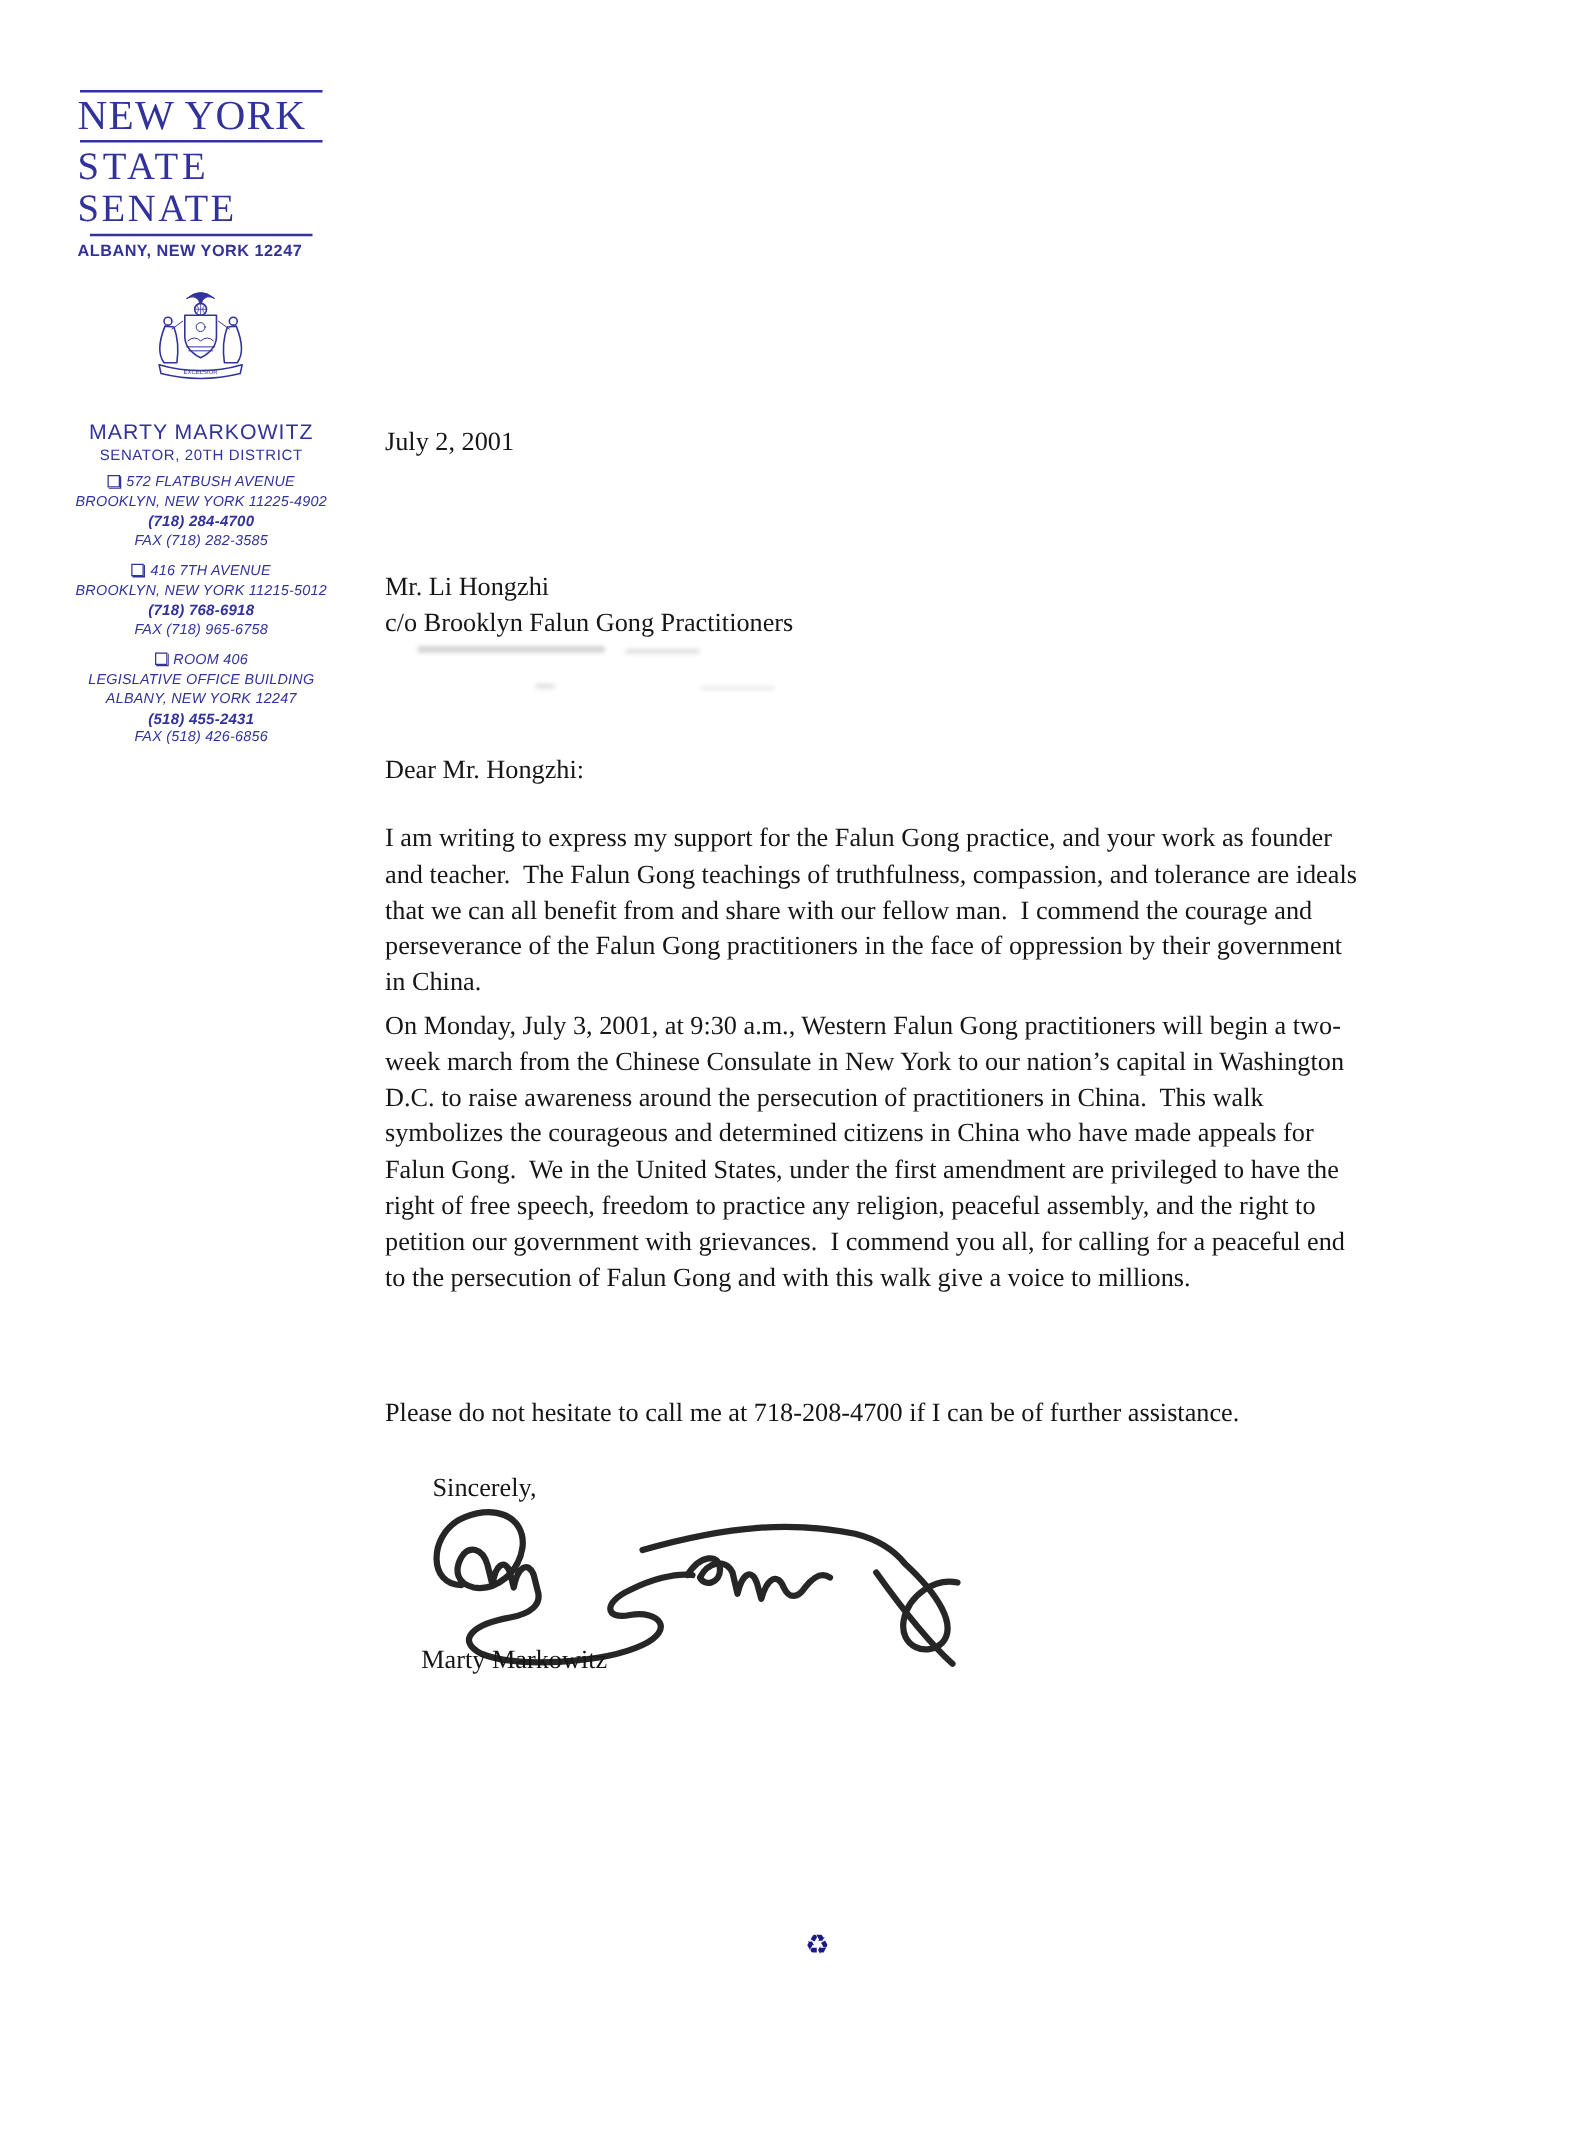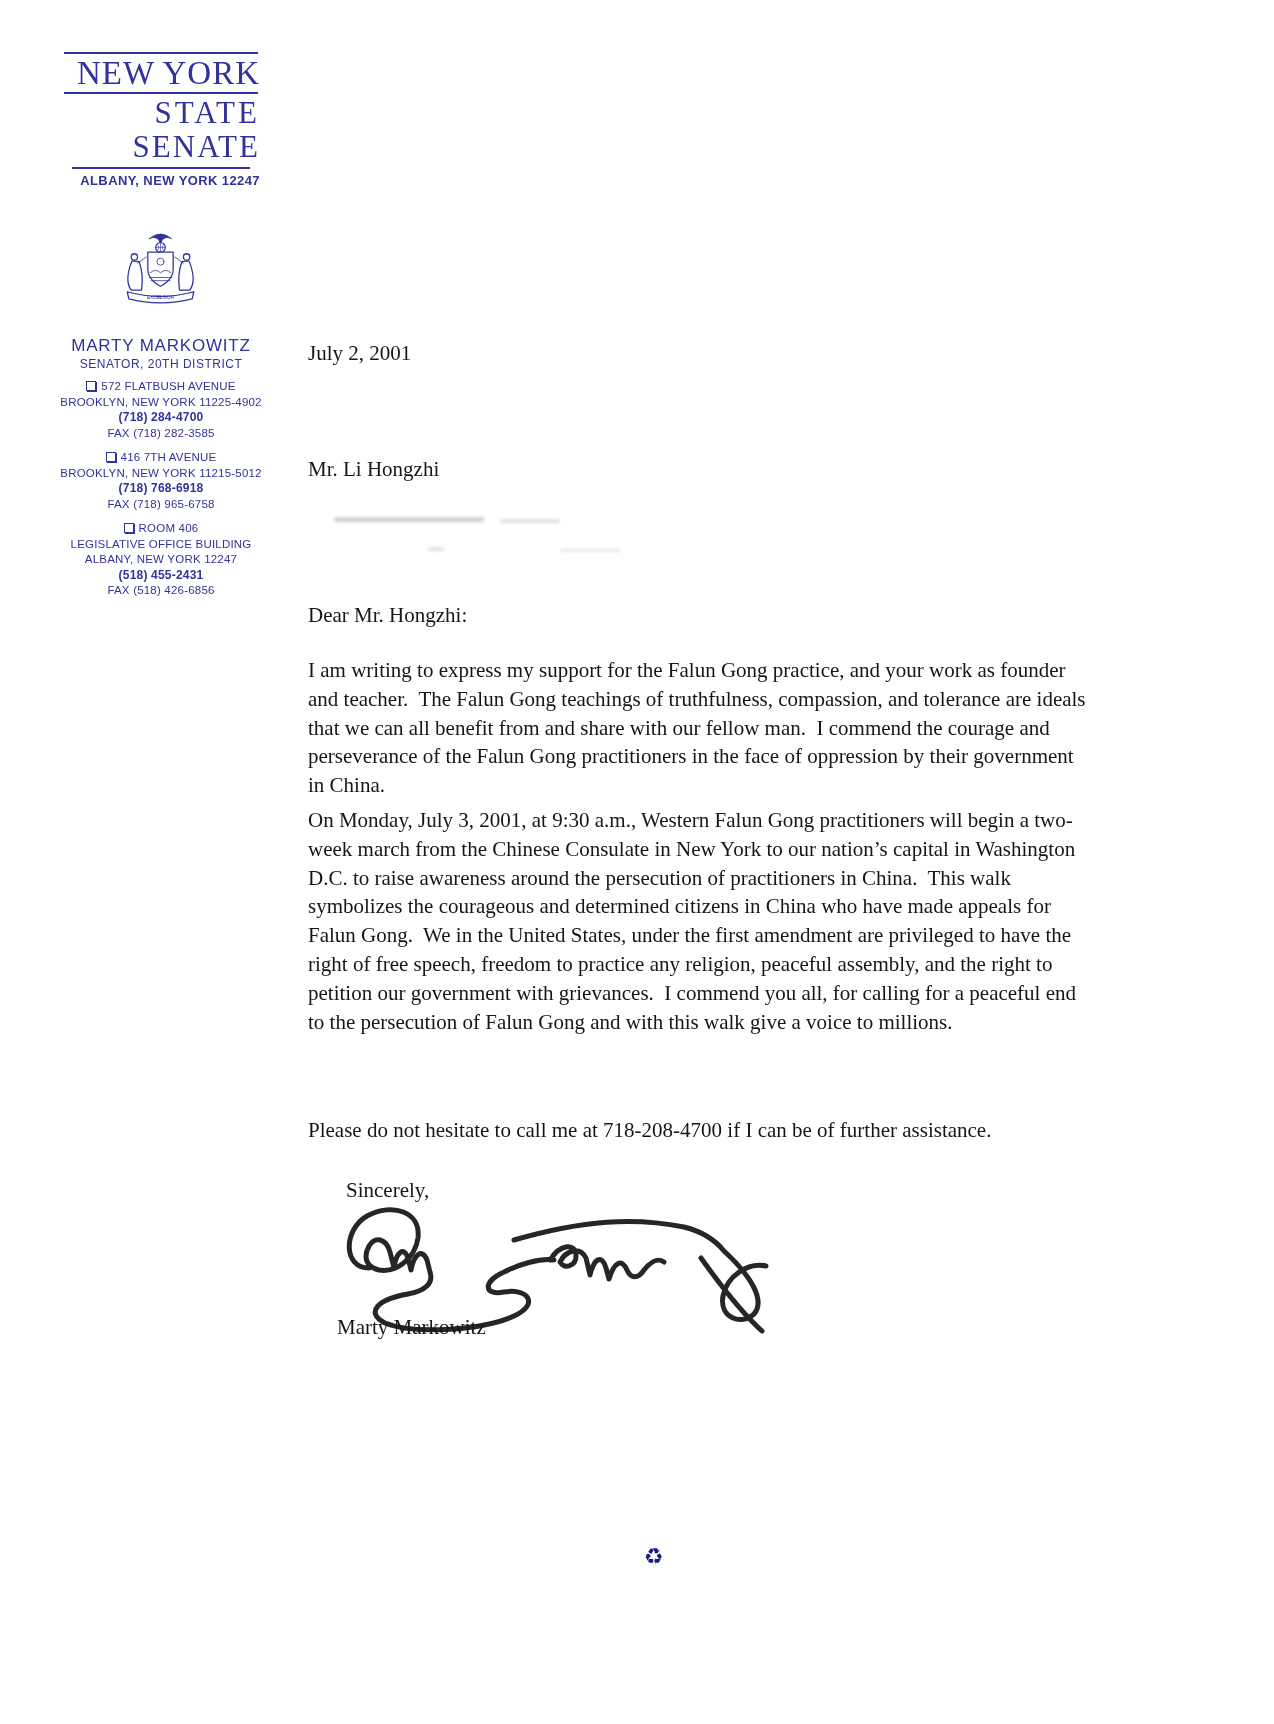--- a/index.html
+++ b/index.html
@@ -11,22 +11,22 @@
     position:relative;
     width:1274px;height:1724px;
     background:#ffffff;
     overflow:hidden;
     font-family:"Liberation Serif","DejaVu Serif",serif;
     color:var(--ink);
   }
 
   
   .letterhead{
-    position:absolute;left:62px;top:52px;width:198px;
-    text-align:right;color:var(--lh-blue);
+    position:absolute;left:62px;top:72px;width:198px;
+    text-align:left;color:var(--lh-blue);
     font-family:"Liberation Serif","DejaVu Serif",serif;
   }
   .lh-rule{height:2px;background:var(--lh-blue);margin:0 2px;}
   .lh-rule.short{margin:0 10px;}
   .lh-line1{font-size:33px;letter-spacing:1px;line-height:38px;font-weight:400;}
   .lh-line2{font-size:31px;letter-spacing:3px;line-height:34px;margin-top:2px;}
   .lh-line3{font-size:31px;letter-spacing:2px;line-height:34px;margin-bottom:3px;}
   .lh-city{
     font-family:"Liberation Sans","DejaVu Sans",sans-serif;
     font-size:13px;font-weight:700;letter-spacing:0.4px;margin-top:4px;
@@ -36,21 +36,21 @@
   .seal{position:absolute;left:113px;top:222px;width:95px;height:92px;}
 
   
   .sender{
     position:absolute;left:40px;top:336px;width:242px;
     text-align:center;color:var(--lh-blue);
     font-family:"Liberation Sans","DejaVu Sans",sans-serif;
   }
   .s-name{font-size:17px;letter-spacing:0.8px;line-height:20px;}
   .s-title{font-size:12px;letter-spacing:0.5px;line-height:16px;margin-bottom:7px;}
-  .office{margin-bottom:9px;}
+  .office{margin-bottom:9px;font-style:italic;}
   .office div{font-size:11.5px;line-height:15.5px;letter-spacing:0.2px;}
   .office .phone{font-weight:700;font-size:12px;}
   .sq{
     display:inline-block;width:8px;height:8px;
     border:1.4px solid var(--lh-blue);
     margin-right:5px;vertical-align:-1px;
     box-shadow:1px 1px 0 0 var(--lh-blue);
   }
 
   
@@ -147,20 +147,21 @@
       <div>ALBANY, NEW YORK 12247</div>
       <div class="phone">(518) 455-2431</div>
       <div>FAX (518) 426-6856</div>
     </div>
   </div>
 
   <div class="blk body-text date">July 2, 2001</div>
 
   <div class="blk body-text recipient">
     <div>Mr. Li Hongzhi</div>
+    <div>c/o Brooklyn Falun Gong Practitioners</div>
   </div>
 
   <div class="smudge a"></div>
   <div class="smudge b"></div>
   <div class="smudge c"></div>
   <div class="smudge d"></div>
 
   <div class="blk body-text salutation">Dear Mr. Hongzhi:</div>
 
   <div class="blk body-text para p1">I am writing to express my support for the Falun Gong practice, and your work as founder and teacher.  The Falun Gong teachings of truthfulness, compassion, and tolerance are ideals that we can all benefit from and share with our fellow man.  I commend the courage and perseverance of the Falun Gong practitioners in the face of oppression by their government in China.</div>

